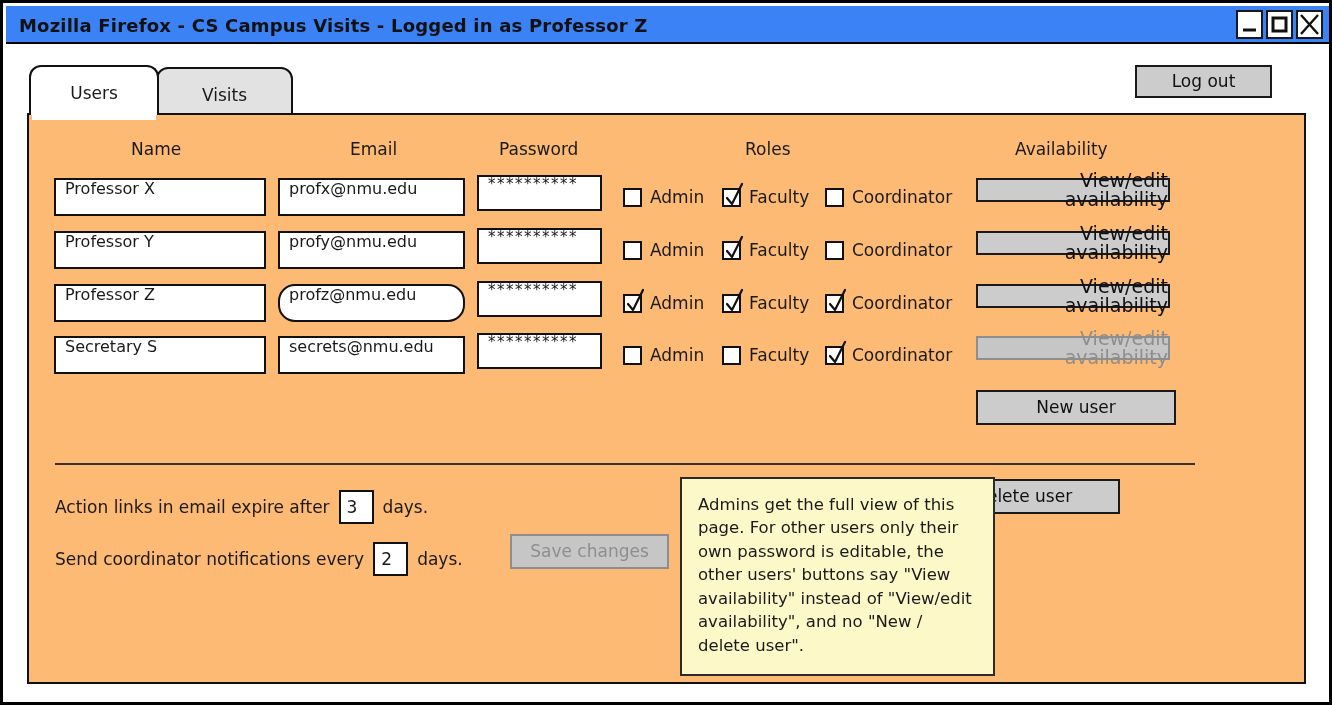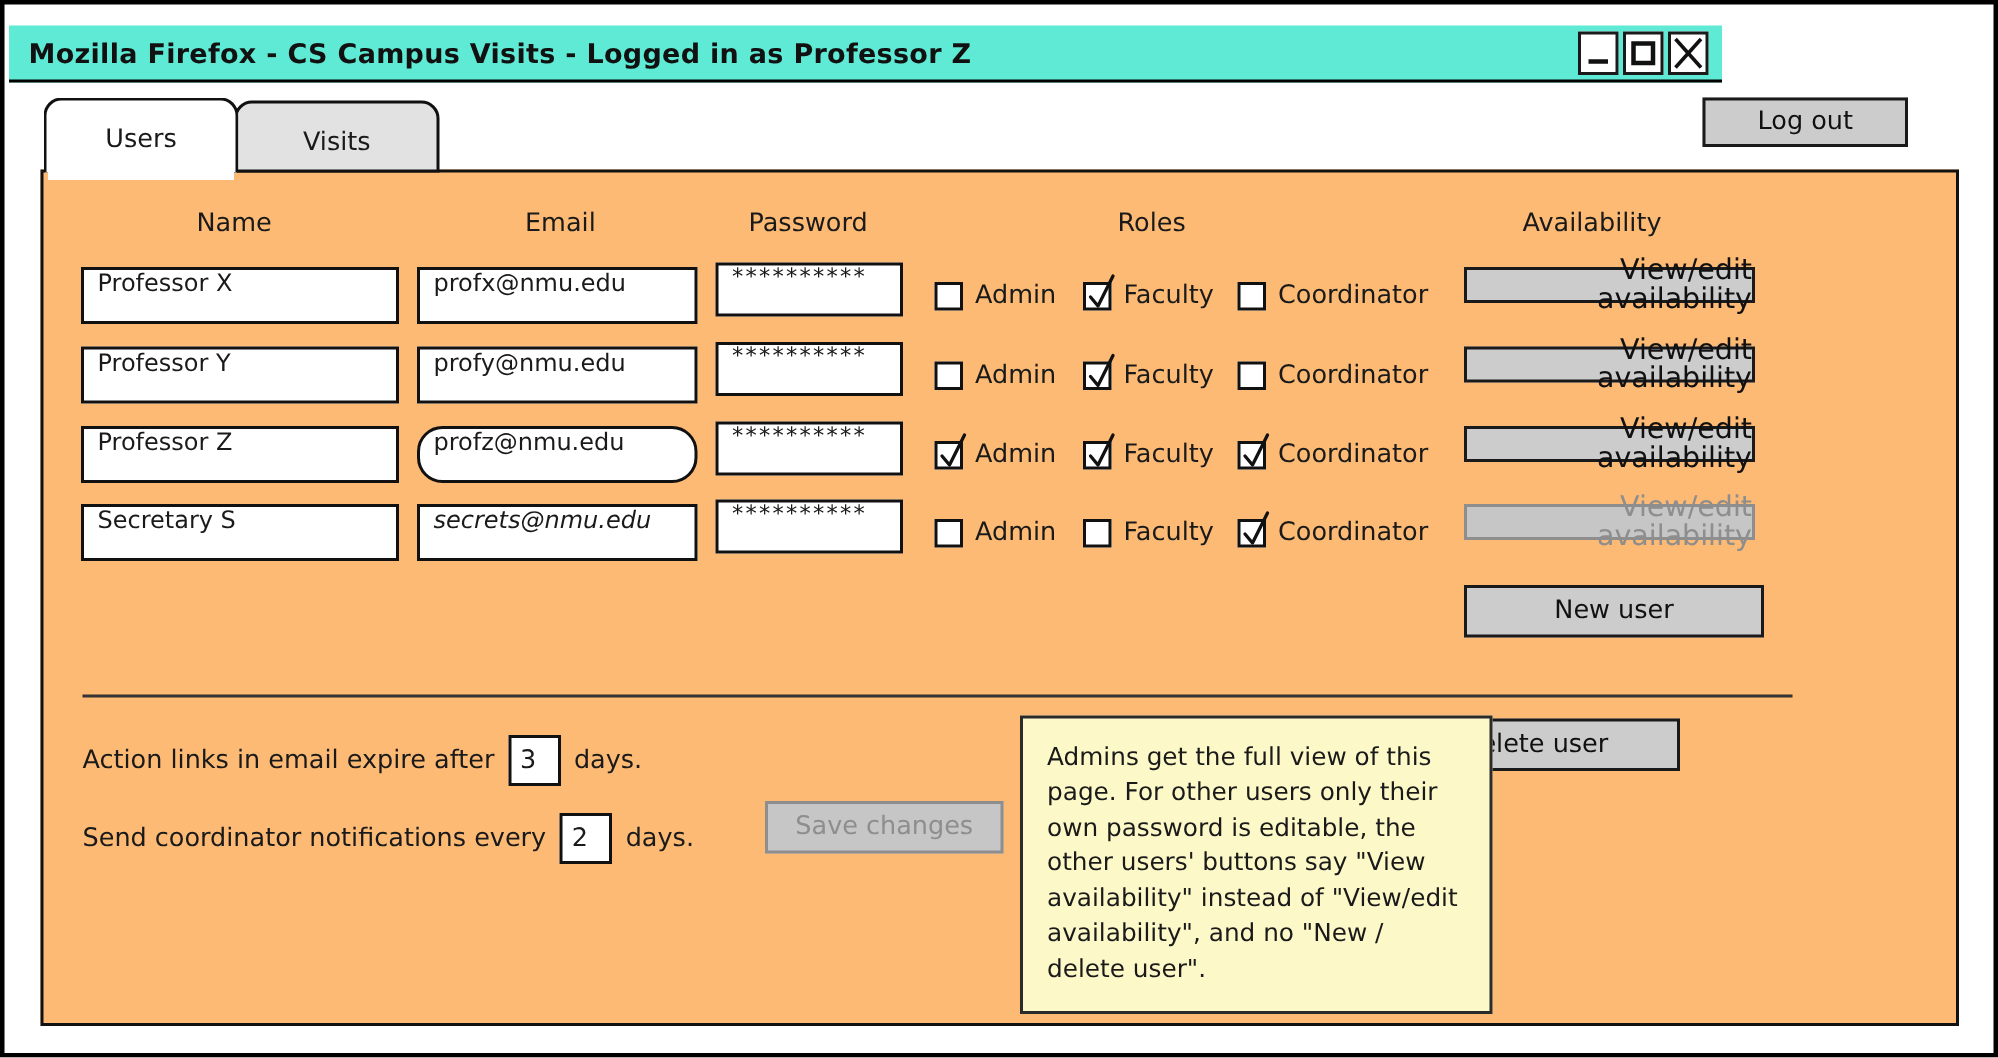--- a/index.html
+++ b/index.html
@@ -16,24 +16,24 @@
     width: 1332px;
     height: 705px;
     box-sizing: border-box;
     background: #ffffff;
     border: 3px solid #000000;
     overflow: hidden;
   }
   
   .titlebar {
     position: absolute;
-    left: 3px; top: 14px;
-    width: 1142px;
+    left: 3px; top: 3px;
+    width: 1326px;
     height: 38px;
-    background: #5eead4;
+    background: #3b82f6;
     border-bottom: 2px solid #000000;
     box-sizing: border-box;
   }
   .title-text {
     position: absolute;
     left: 13px; top: 9px;
     font-size: 18px;
     font-weight: bold;
     color: #111111;
     letter-spacing: 0.2px;
@@ -349,21 +349,21 @@
               </svg>
           </span>
         </span>
         <span class="cblabel">Coordinator</span>
       </div>
       <button class="btn availbtn" style="left:947px; top:169px;">View/edit availability</button>
     </div>
 
     <div>
       <div class="tinput" style="left:25px;  top:221px; width:212px; height:38px;">Secretary S</div>
-      <div class="tinput" style="left:249px; top:221px; width:187px; height:38px;font-style:italic;">secrets@nmu.edu</div>
+      <div class="tinput" style="left:249px; top:221px; width:187px; height:38px;">secrets@nmu.edu</div>
       <div class="tinput pw" style="left:448px; top:218px; width:125px; height:36px;">**********</div>
       <div class="cbwrap" style="left:594px; top:230px;">
         <span class="cbox"></span>
         <span class="cblabel">Admin</span>
       </div>
       <div class="cbwrap" style="left:693px; top:230px;">
         <span class="cbox"></span>
         <span class="cblabel">Faculty</span>
       </div>
       <div class="cbwrap" style="left:796px; top:230px;">

